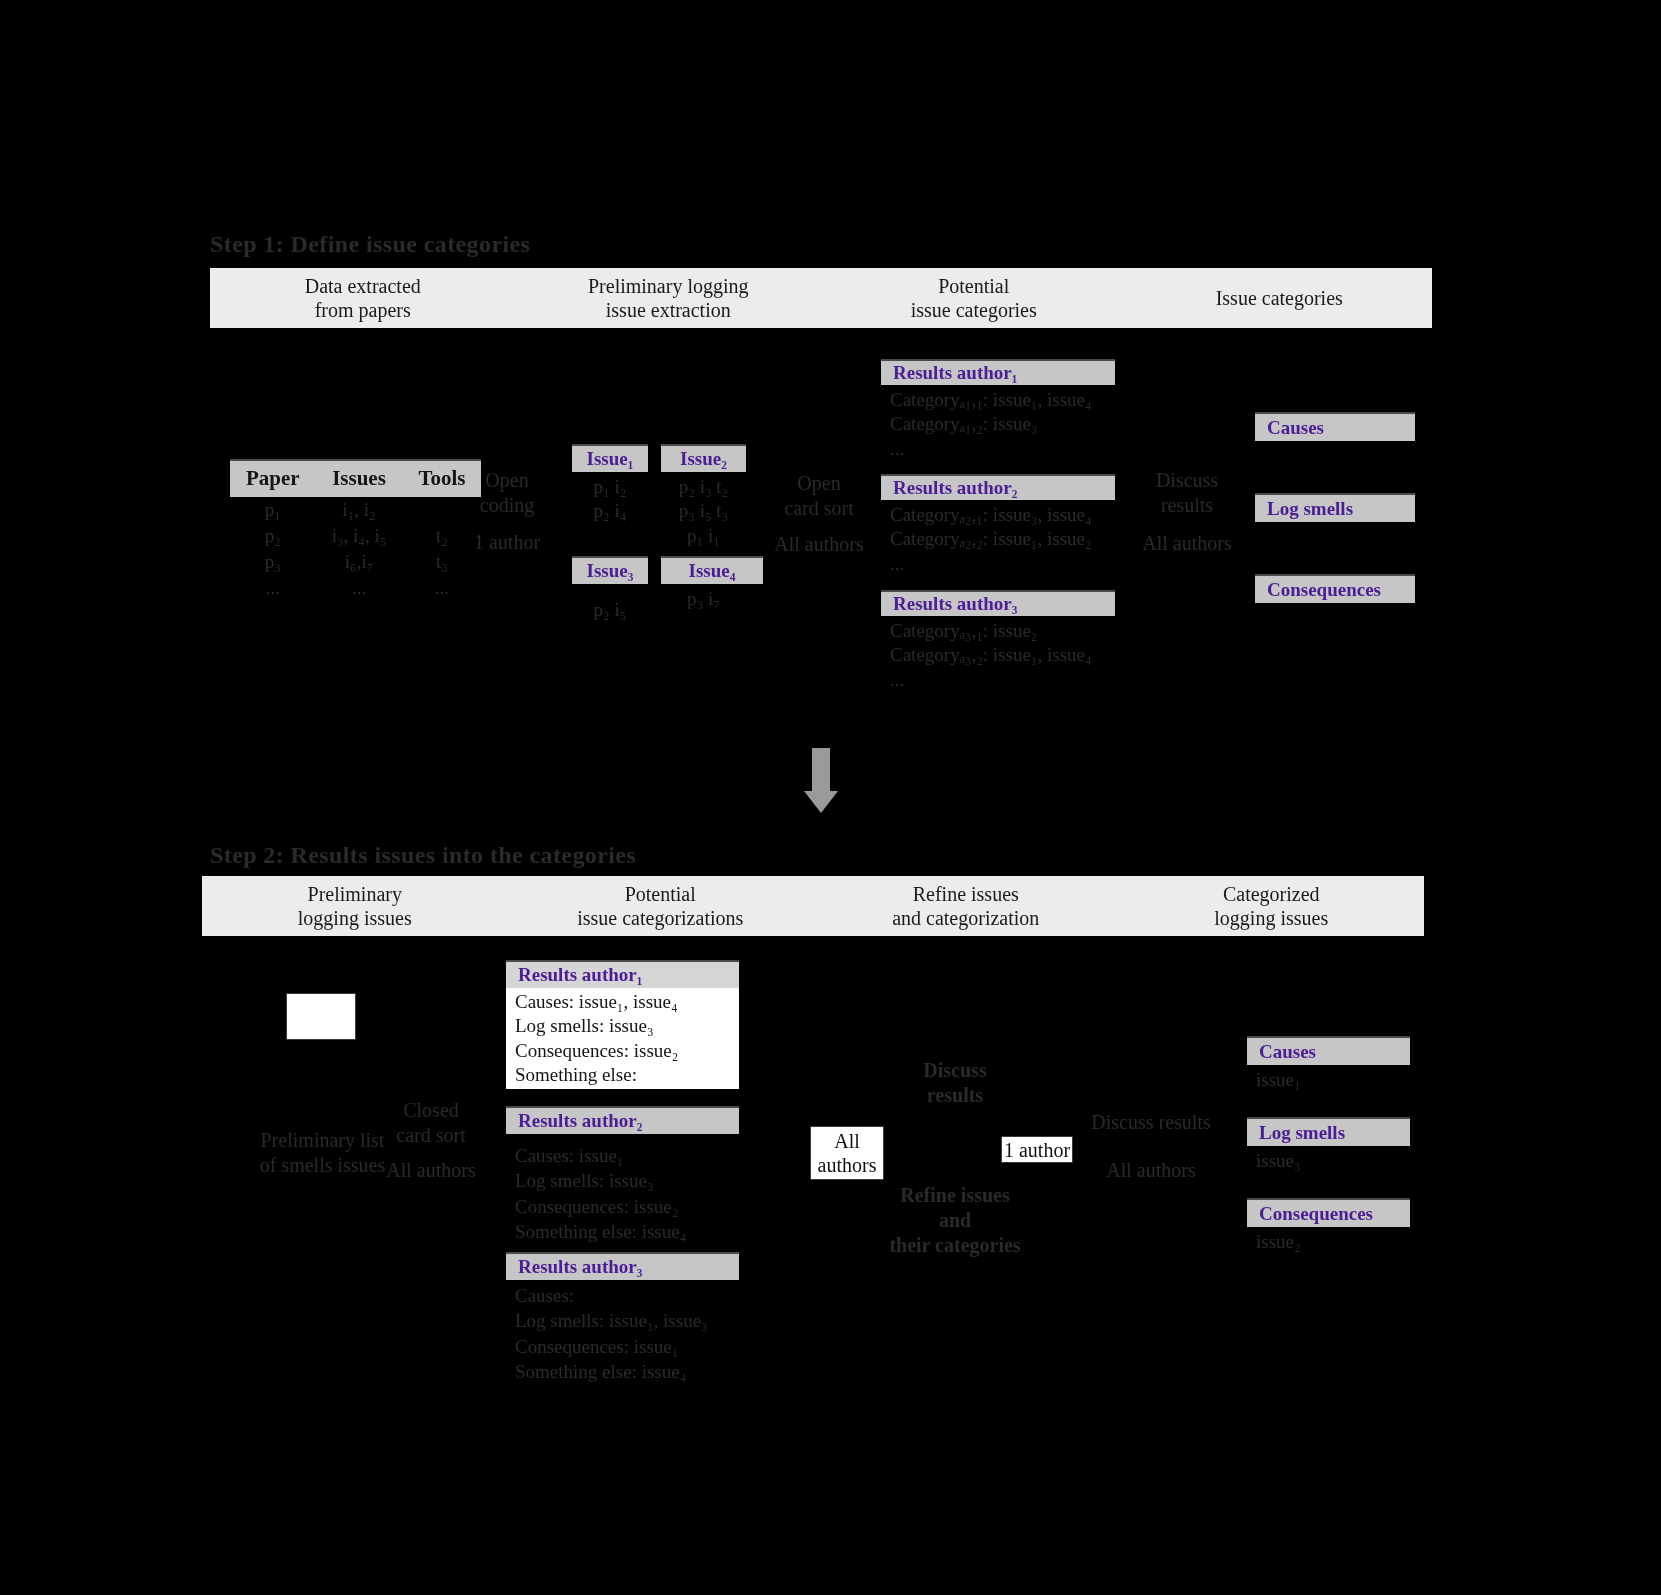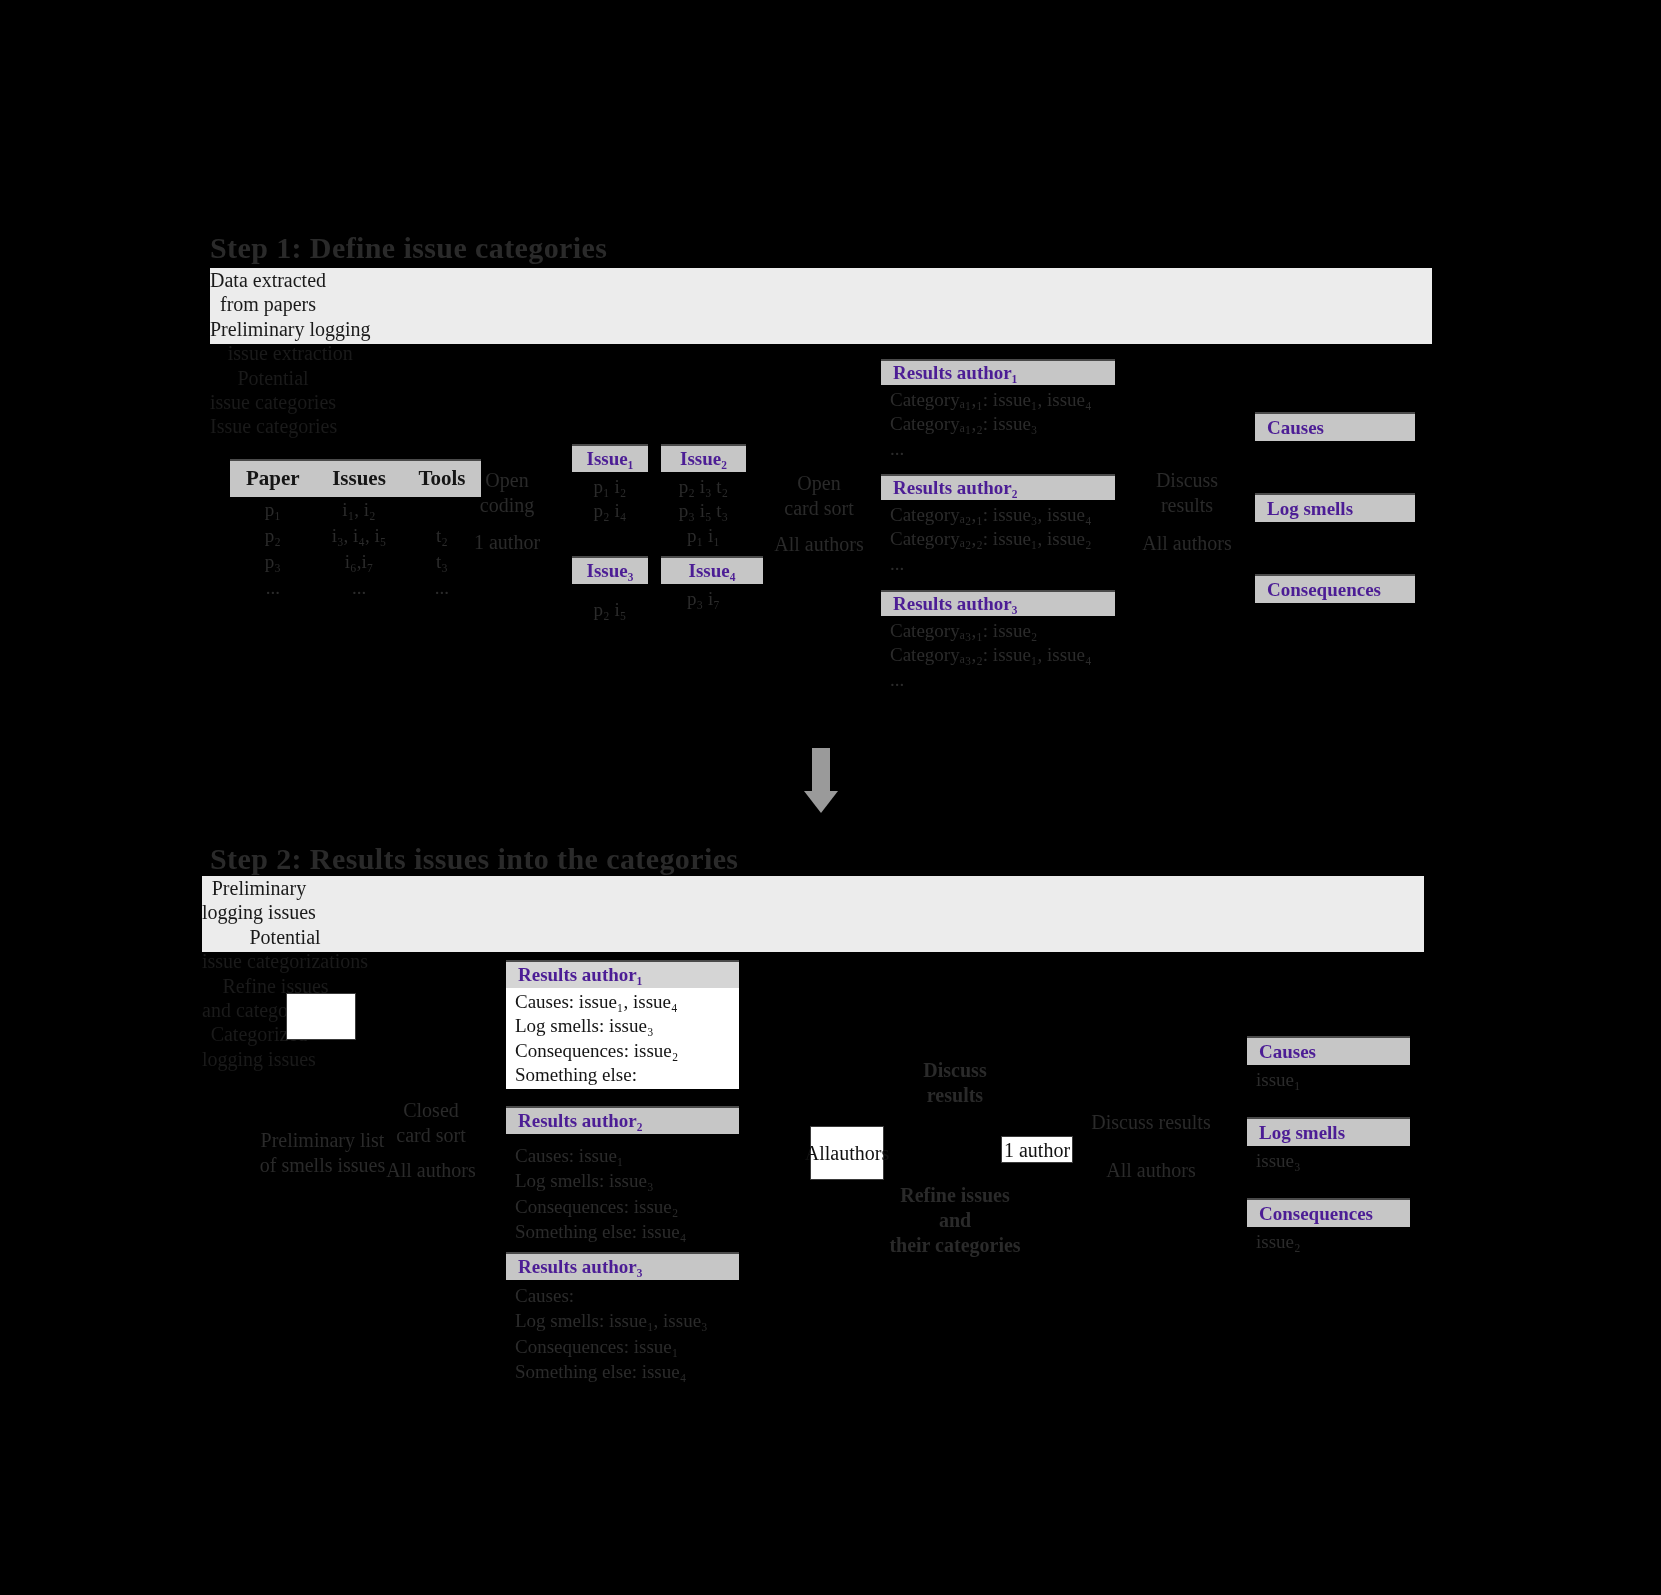--- a/index.html
+++ b/index.html
@@ -4,47 +4,47 @@
 <style>
   html,body{margin:0;padding:0;background:#000;}
   body{
     width:1661px;height:1595px;position:relative;overflow:hidden;
     font-family:"Liberation Serif","DejaVu Serif",serif;
     color:#1a1a1a;
   }
   .abs{position:absolute;}
   
   .step-title{
-    font-size:30px;font-weight:bold;color:#2a2a2a;letter-spacing:.4px;
+    font-size:24px;font-weight:bold;color:#2a2a2a;letter-spacing:.4px;
     white-space:nowrap;
   }
   
   .phase-bar{
-    background:#ececec;height:76px;display:flex;align-items:flex-start;flex-direction:column;
+    background:#ececec;height:60px;display:flex;align-items:center;
   }
   .phase-cell{
     flex:1;text-align:center;font-size:20px;line-height:1.22;color:#1a1a1a;
   }
   .phase-cell span{display:block;}
   
   .hdr-box{
     background:#c6c6c6;border-top:2px solid #4a4a4a;
     font-weight:bold;font-size:19px;color:#4c1d95;
     display:flex;align-items:center;box-sizing:border-box;text-align:right;
   }
   .hdr-box.center{justify-content:center;}
   .hdr-box.left{padding-left:12px;}
   .body-rows{font-size:19px;color:#2b2b2b;line-height:1.28;}
   .body-rows .row{white-space:nowrap;}
   .white-box{
     background:#ffffff;border:1px solid #3a3a3a;box-sizing:border-box;
   }
   .wb-text{
     font-size:20px;color:#111;text-align:center;line-height:1.2;
-    display:flex;flex-direction:row;justify-content:center;align-items:center;
+    display:flex;flex-direction:column;justify-content:center;align-items:center;
     height:100%;
   }
   
   .lbl{
     font-size:20px;color:#2a2a2a;text-align:center;line-height:1.25;
     white-space:nowrap;
   }
   .lbl.bold{font-weight:bold;}
   
   .tbl{border-collapse:collapse;}

